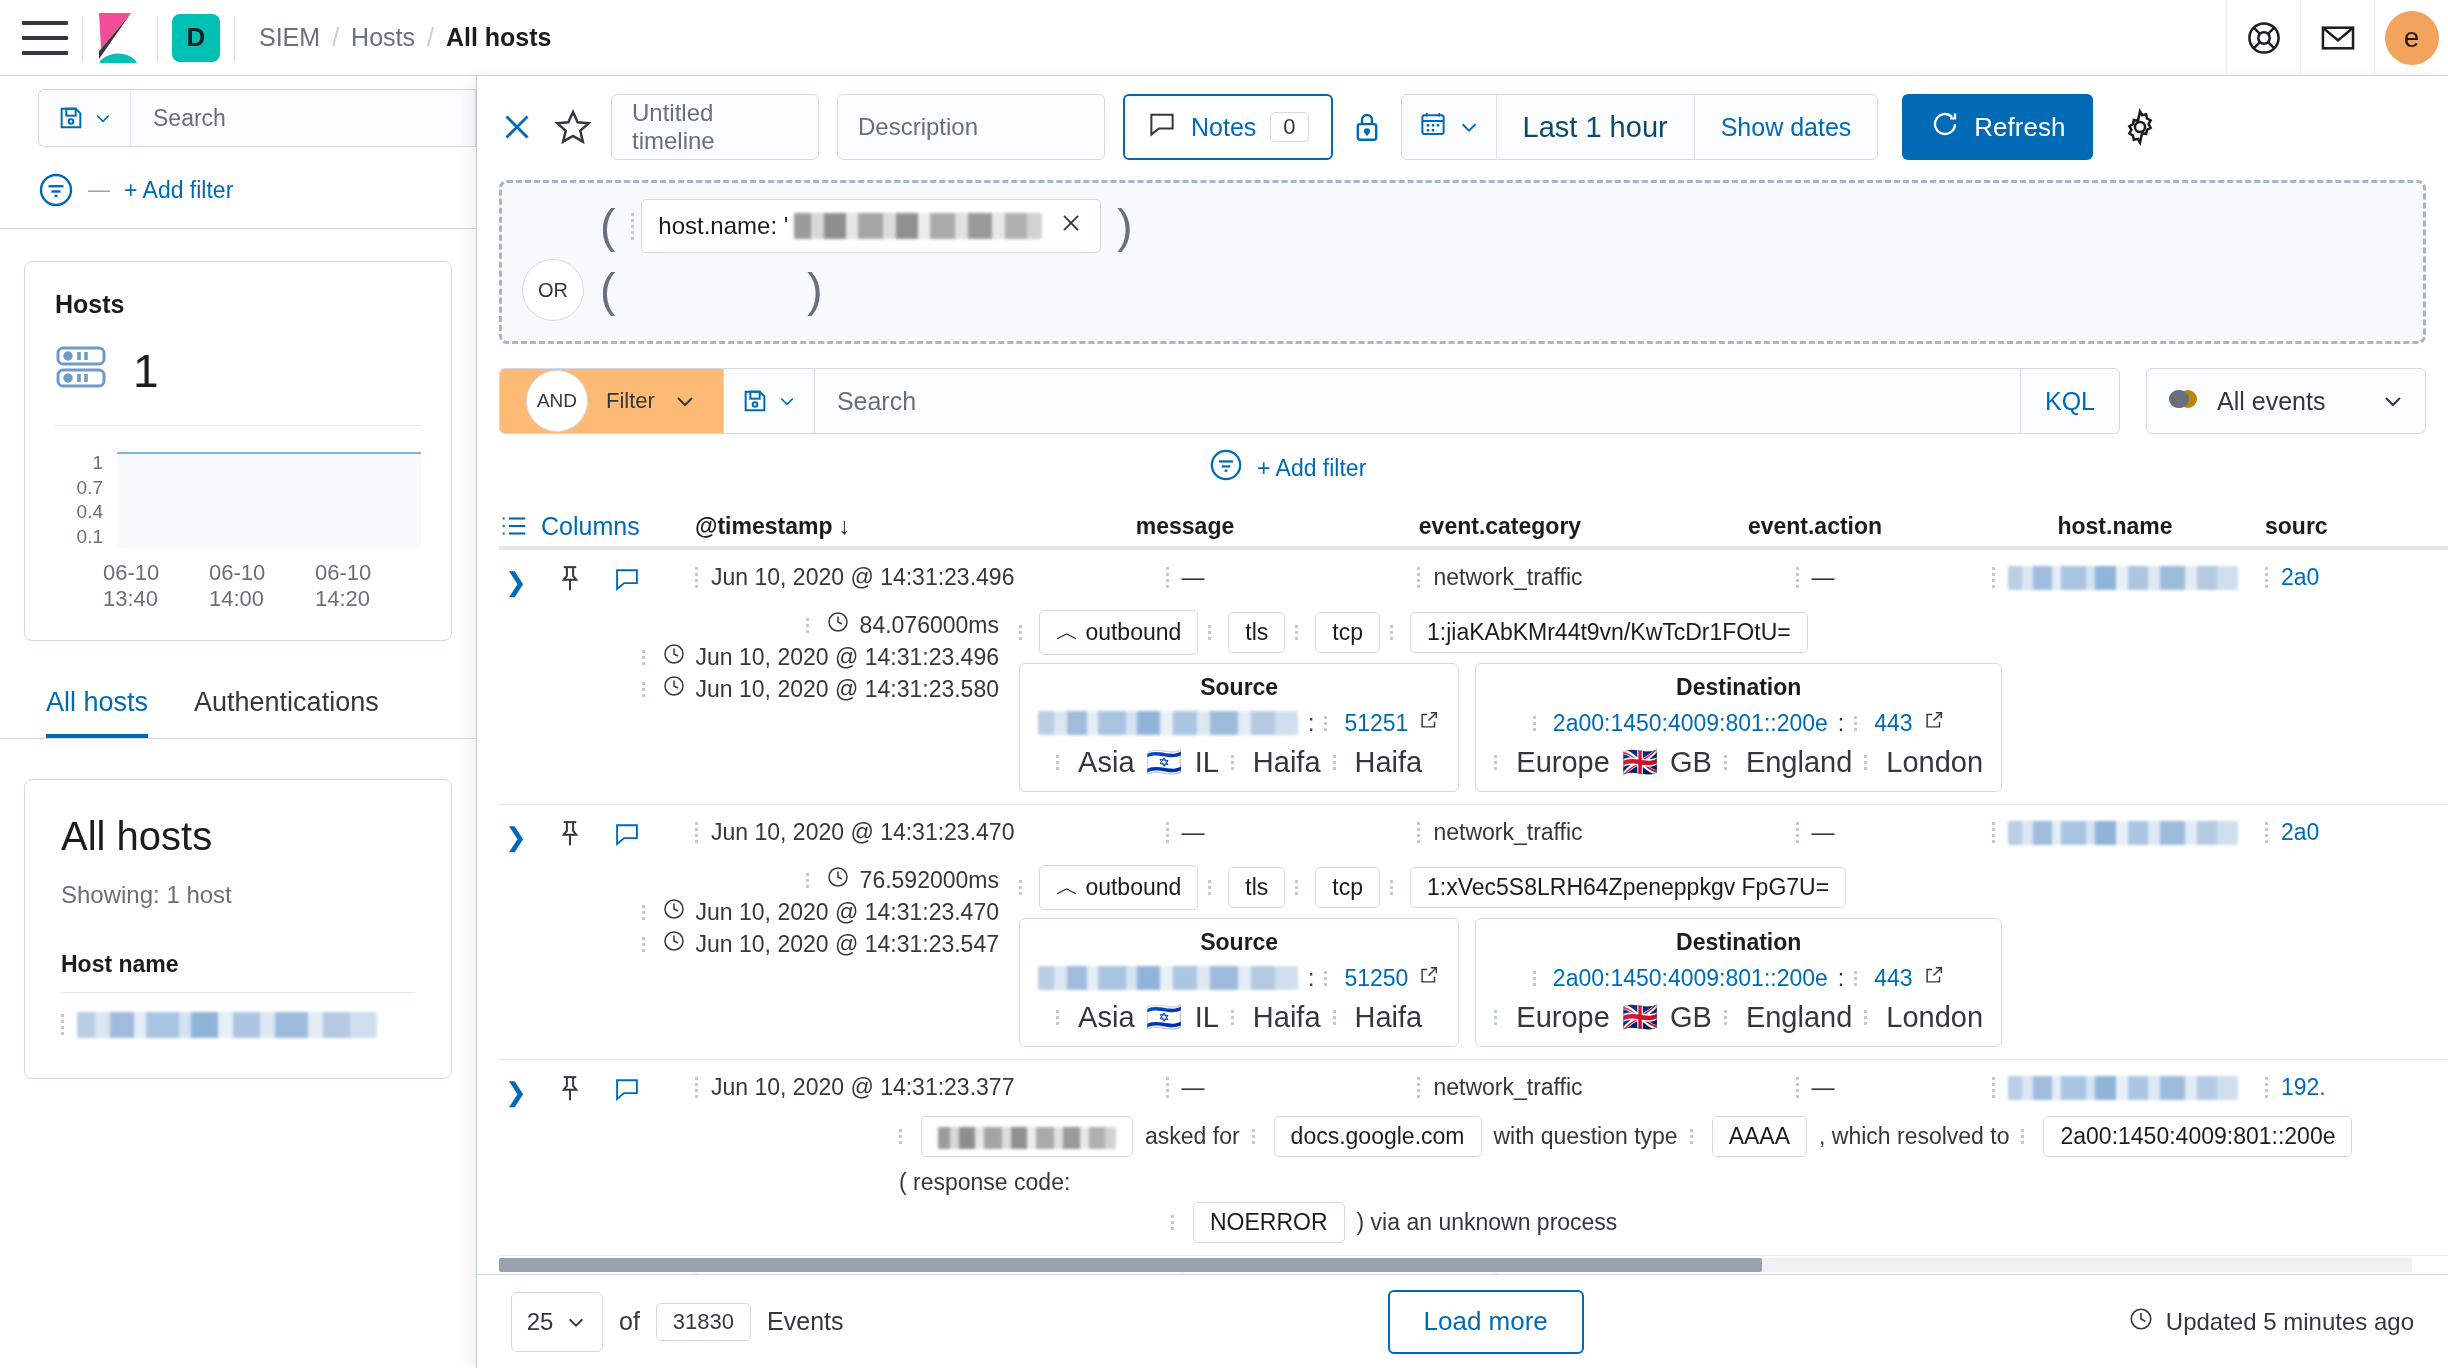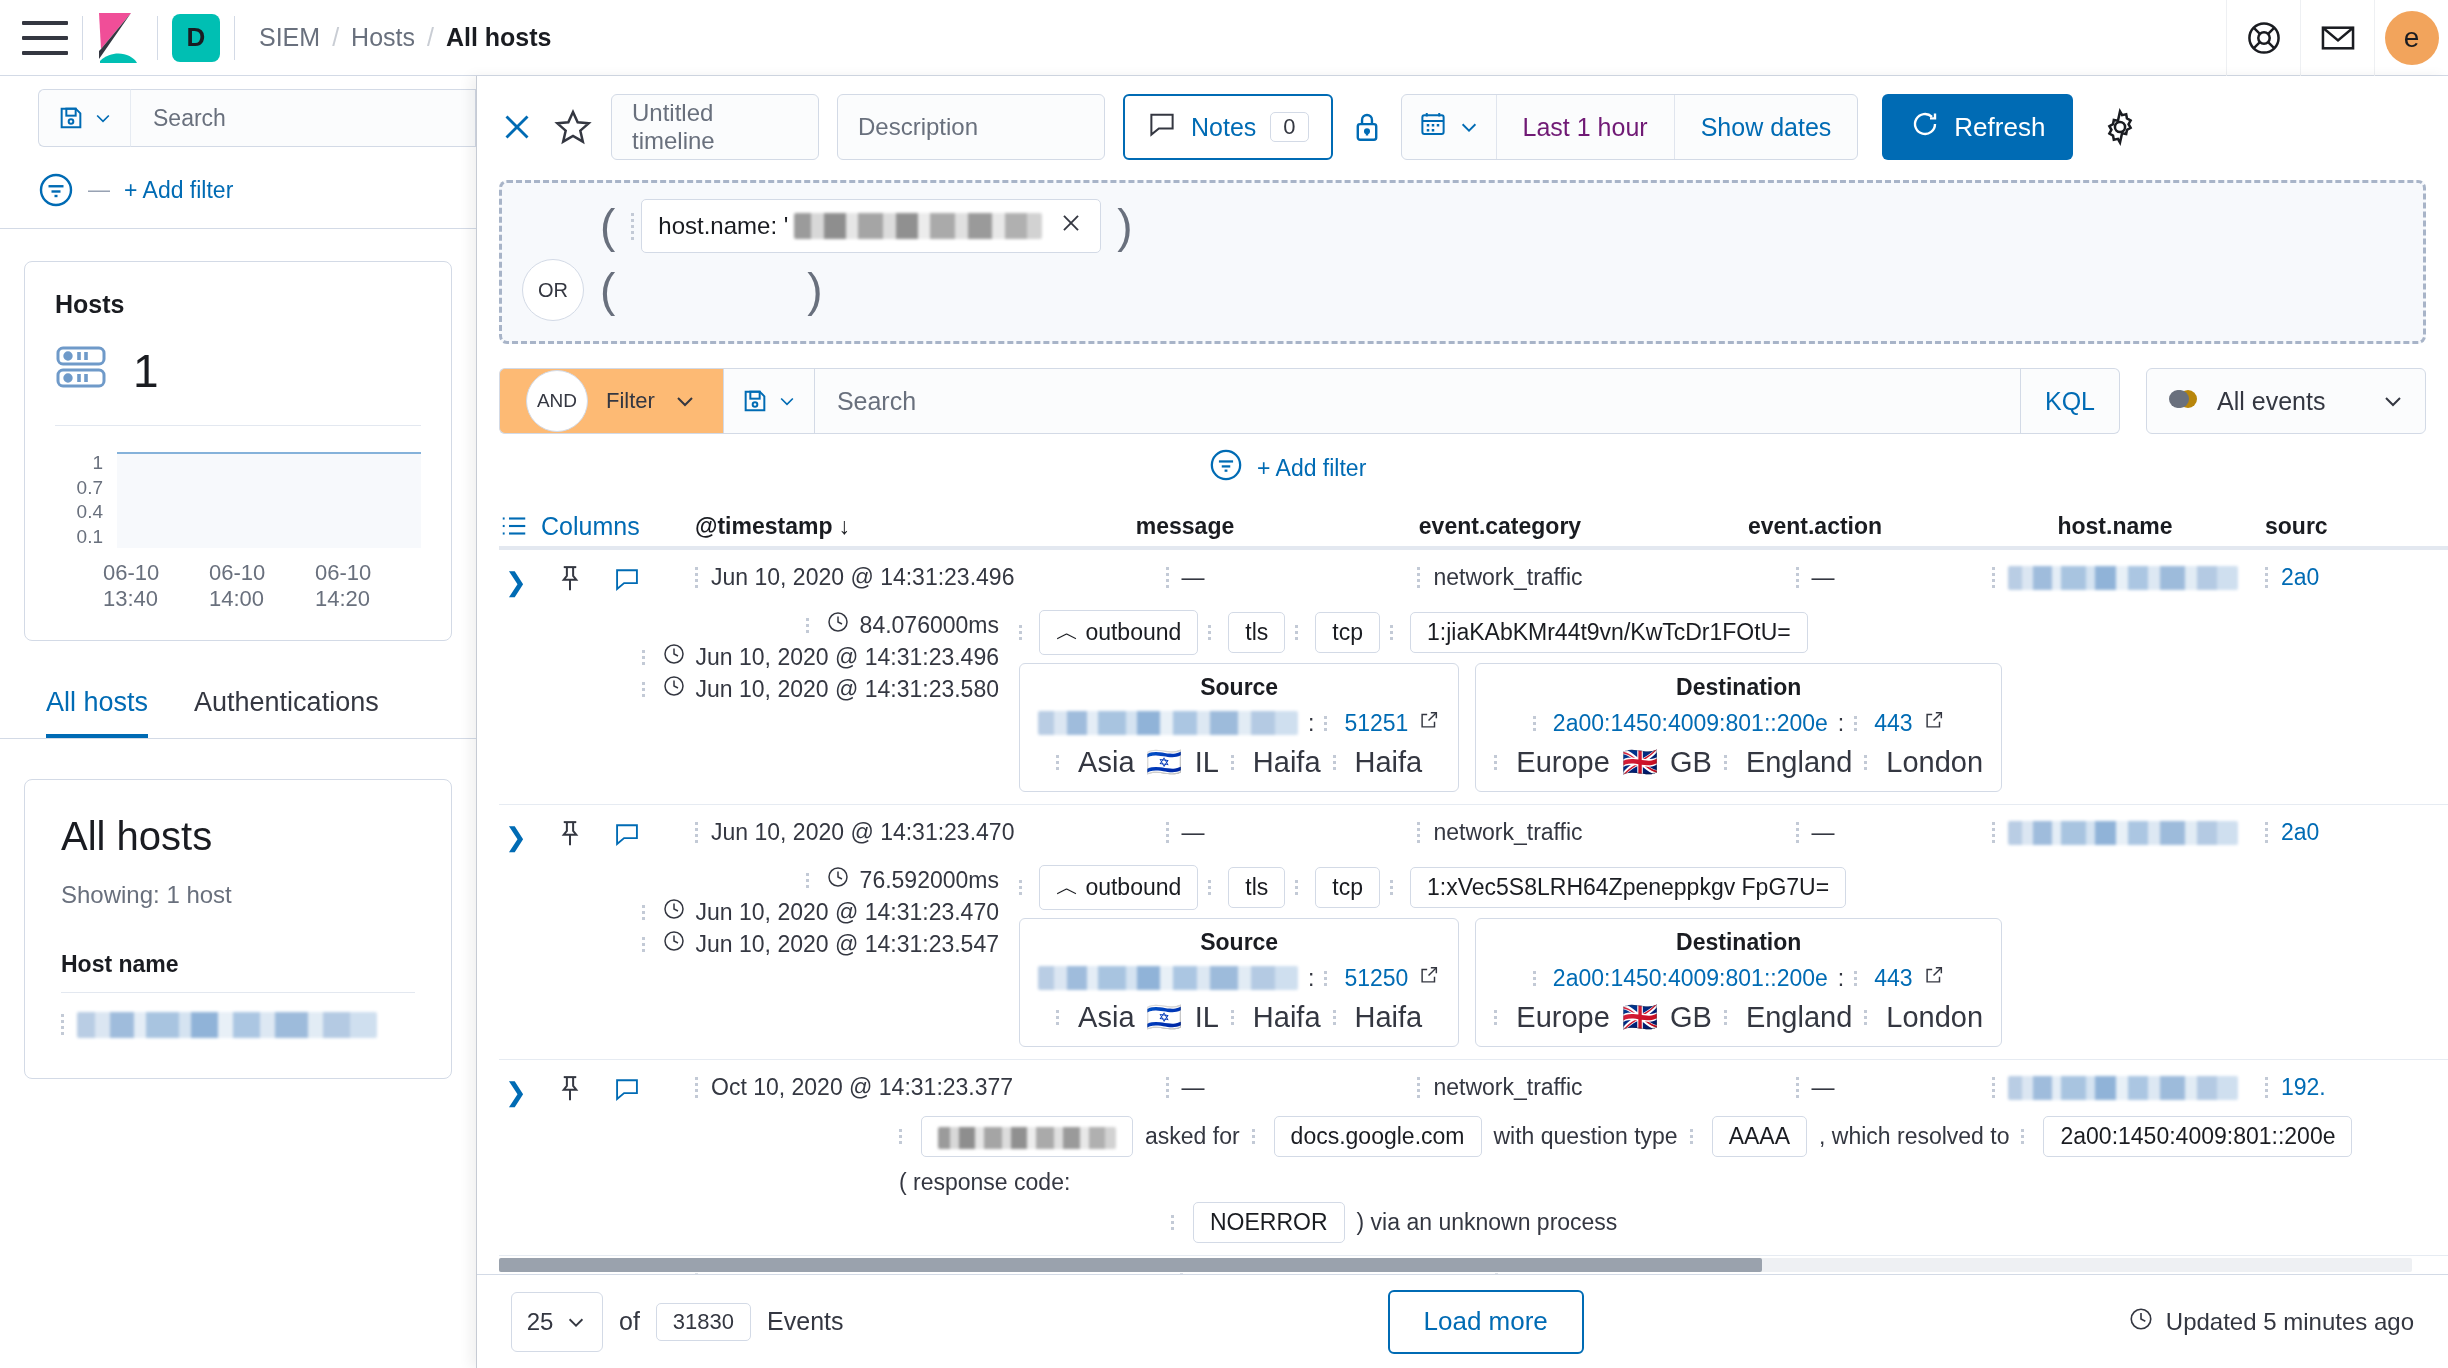--- a/index.html
+++ b/index.html
@@ -112,21 +112,21 @@
     height:66px; border:2px solid #006bb4; border-radius:6px; background:#fff;
     display:flex; align-items:center; gap:14px; padding:0 22px; cursor:pointer;
   }
   .notes-label { color:#006bb4; font-size:25px; }
   .notes-count { border:1px solid #d3dae6; border-radius:5px; padding:1px 12px; font-size:22px; color:#343741; background:#fff; }
   .datepicker {
     display:flex; align-items:center; height:66px; border:1px solid #d3dae6; border-radius:6px;
     background:#fbfcfd; overflow:hidden;
   }
   .dp-cal { display:flex; align-items:center; gap:10px; padding:0 16px; height:100%; border-right:1px solid #e0e5ee; cursor:pointer; }
-  .dp-range { padding:0 26px; font-size:25px; color:#701a75; display:flex; align-items:center; height:100%; cursor:pointer; }
+  .dp-range { padding:0 26px; font-size:29px; color:#0c4a6e; display:flex; align-items:center; height:100%; cursor:pointer; }
   .dp-showdates { padding:0 26px; font-size:25px; color:#006bb4; display:flex; align-items:center; height:100%; cursor:pointer; border-left:1px solid #e0e5ee;}
   .refresh-btn {
     height:66px; background:#006bb4; color:#fff; border-radius:6px;
     display:flex; align-items:center; gap:14px; padding:0 28px; font-size:26px; cursor:pointer; margin-left:6px;
   }
 
   
   #droppable {
     margin:6px 22px 0 22px; border:3px dashed #a8b4c8; border-radius:8px;
     background:#f7f9fc; padding:16px 20px 18px 20px; min-height:164px;
@@ -1041,21 +1041,21 @@
               </svg>
           </span>
         </div>
         <div class="ev-ts">
           <span class="grip">
               <i></i>
               <i></i>
               <i></i>
               <i></i>
             </span>
-          <span>Oct 10, 2020 @ 14:31:23.377</span>
+          <span>Jun 10, 2020 @ 14:31:23.377</span>
         </div>
         <div class="ev-msg">
           <span class="grip">
               <i></i>
               <i></i>
               <i></i>
               <i></i>
             </span>
           <span>—</span>
         </div>

